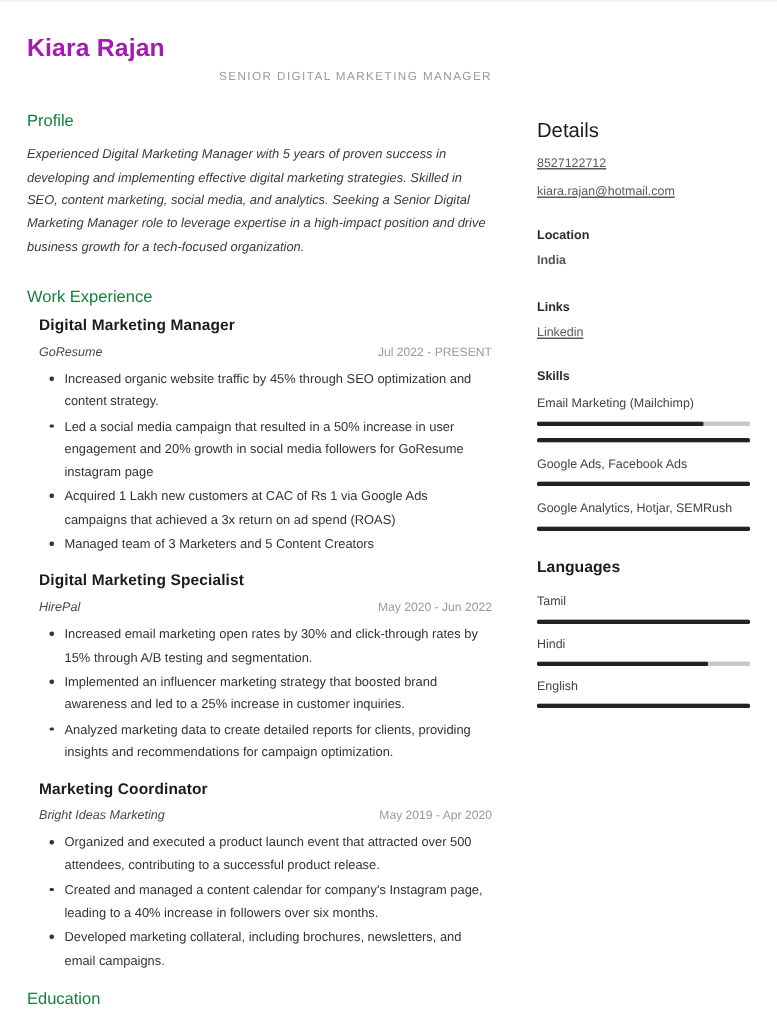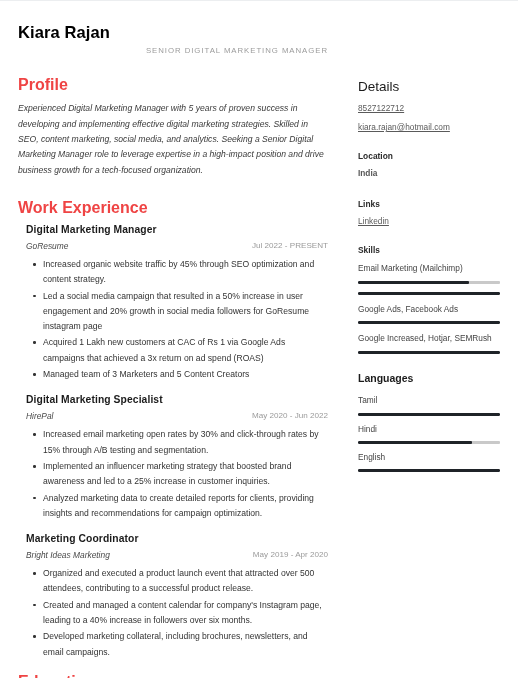--- a/index.html
+++ b/index.html
@@ -41,38 +41,38 @@
     box-sizing: border-box;
     padding-left: 18px;
     padding-top: 56px;
   }
 
   
   .name {
     font-size: 16.5px;
     font-weight: bold;
     letter-spacing: .1px;
-    color: #000000;
+    color: #a21caf;
     margin: 0 0 5px 0;
     line-height: 1.1;
   }
   .job-title-top {
     font-size: 7.8px;
     letter-spacing: .95px;
     color: #9b9b9b;
     text-transform: uppercase;
     margin: 0 0 20px 0;
     text-align: right;
   }
 
   
   .sec-h {
-    font-size: 16px;
-    font-weight: bold;
-    color: #ef4444;
+    font-size: 11px;
+    font-weight: normal;
+    color: #15803d;
     margin: 0 0 7px 0;
     line-height: 1.2;
   }
 
   .profile-text {
     font-size: 8.6px;
     font-style: italic;
     line-height: 1.78;
     color: #3a3a3a;
     margin: 0 0 20px 0;
@@ -83,21 +83,21 @@
   .role {
     font-size: 10.3px;
     font-weight: bold;
     color: #1b1b1b;
     margin: 0 0 6px 0;
     letter-spacing: .1px;
   }
   .meta-row {
     display: flex;
     justify-content: space-between;
-    align-items: flex-start;
+    align-items: center;
     margin: 0 0 6px 0;
     gap: 20px;
   }
   .company {
     font-size: 8.4px;
     font-style: italic;
     color: #4a4a4a;
   }
   .dates {
     font-size: 8.1px;
@@ -271,21 +271,21 @@
           <div class="rate-fill" style="width: 100%;"></div>
         </div>
       </div>
       <div class="rate-item">
         <div class="rate-label">Google Ads, Facebook Ads</div>
         <div class="rate-bar">
           <div class="rate-fill" style="width: 100%;"></div>
         </div>
       </div>
       <div class="rate-item">
-        <div class="rate-label">Google Increased, Hotjar, SEMRush</div>
+        <div class="rate-label">Google Analytics, Hotjar, SEMRush</div>
         <div class="rate-bar">
           <div class="rate-fill" style="width: 100%;"></div>
         </div>
       </div>
 
       <div class="side-gap-sm"></div>
 
       <h3 class="side-h" style="font-size:10.5px;font-weight:bold;margin-bottom:10px;">Languages</h3>
 
       <div class="lang-item">

